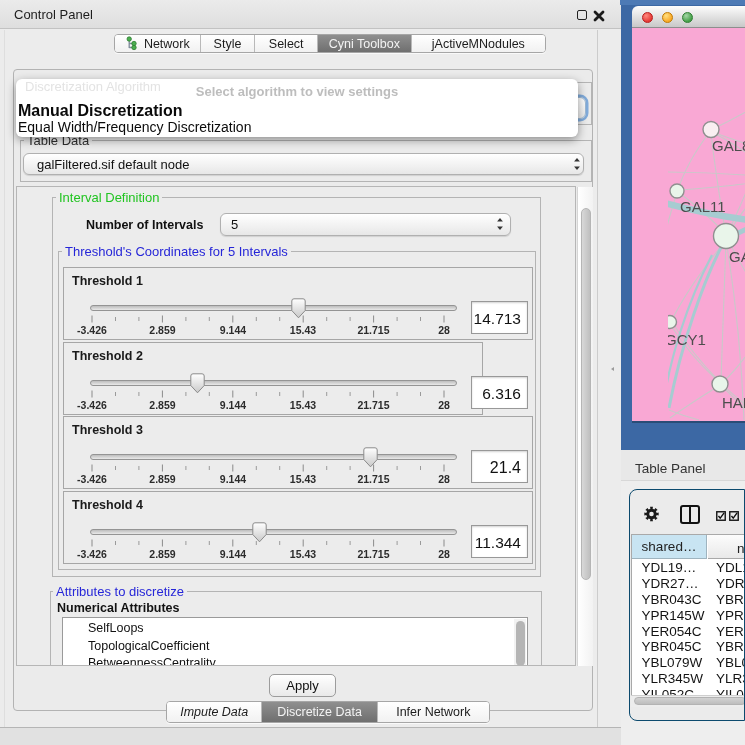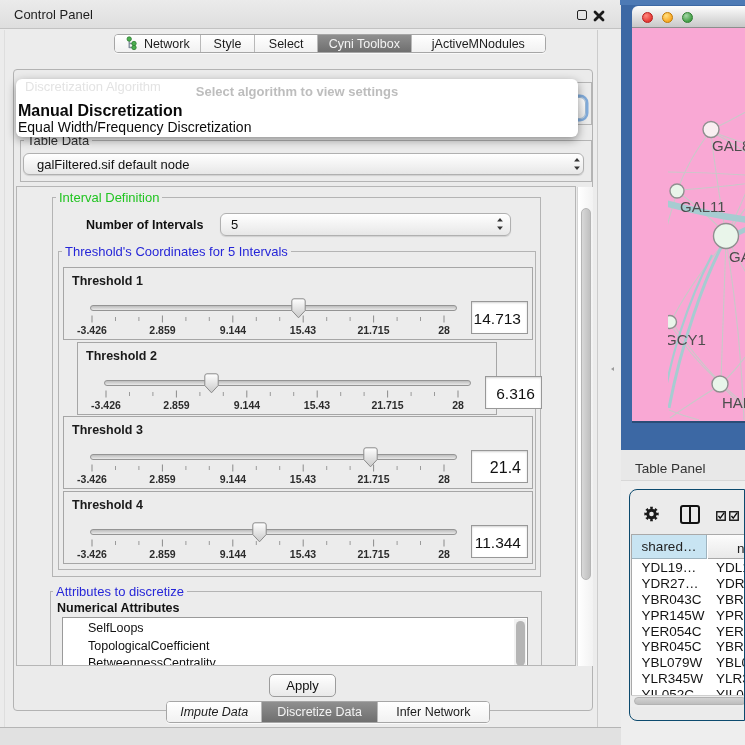--- a/index.html
+++ b/index.html
@@ -94,21 +94,21 @@
         <defs>
           <linearGradient id="tg1" x1="0" y1="0" x2="0" y2="1">
             <stop offset="0" stop-color="#ffffff"></stop>
             <stop offset="1" stop-color="#c9c9c9"></stop>
           </linearGradient>
         </defs>
         <path d="M3 0.8 H12 Q14.2 0.8 14.2 3 V12.5 L7.5 19.8 L0.8 12.5 V3 Q0.8 0.8 3 0.8 Z" fill="url(#tg1)" stroke="#8a8a8a" stroke-width="1"></path>
       </svg>
 <div class="vfield" style="left:407px;top:33px;width:57px;height:33px;line-height:33px;font-size:15.5px;">14.713</div>
 </div>
-<div class="tbox" style="left:60px;top:154.5px;width:420px;height:73px;">
+<div class="tbox" style="left:46px;top:154.5px;width:420px;height:73px;">
 <div class="ttitle">Threshold 2</div>
 <div class="track" style="left:26px;top:37px;width:367px;"></div>
 <svg class="abs" style="left:0;top:47px" width="470" height="8">
         <line x1="28.0" y1="0.5" x2="28.0" y2="7.5" stroke="#8a8a8a" stroke-width="1"></line>
         <line x1="51.5" y1="2" x2="51.5" y2="6" stroke="#9a9a9a" stroke-width="1"></line>
         <line x1="74.9" y1="2" x2="74.9" y2="6" stroke="#9a9a9a" stroke-width="1"></line>
         <line x1="98.4" y1="0.5" x2="98.4" y2="7.5" stroke="#8a8a8a" stroke-width="1"></line>
         <line x1="121.9" y1="2" x2="121.9" y2="6" stroke="#9a9a9a" stroke-width="1"></line>
         <line x1="145.3" y1="2" x2="145.3" y2="6" stroke="#9a9a9a" stroke-width="1"></line>
         <line x1="168.8" y1="0.5" x2="168.8" y2="7.5" stroke="#8a8a8a" stroke-width="1"></line>

